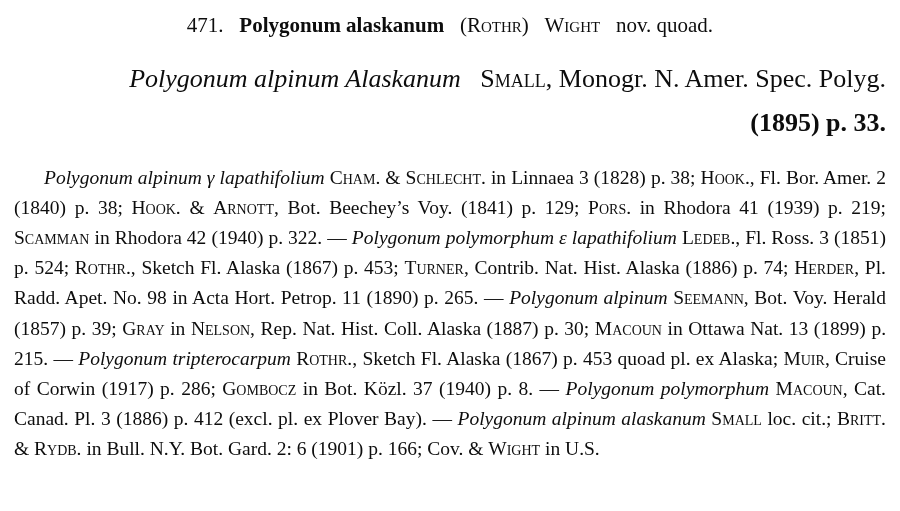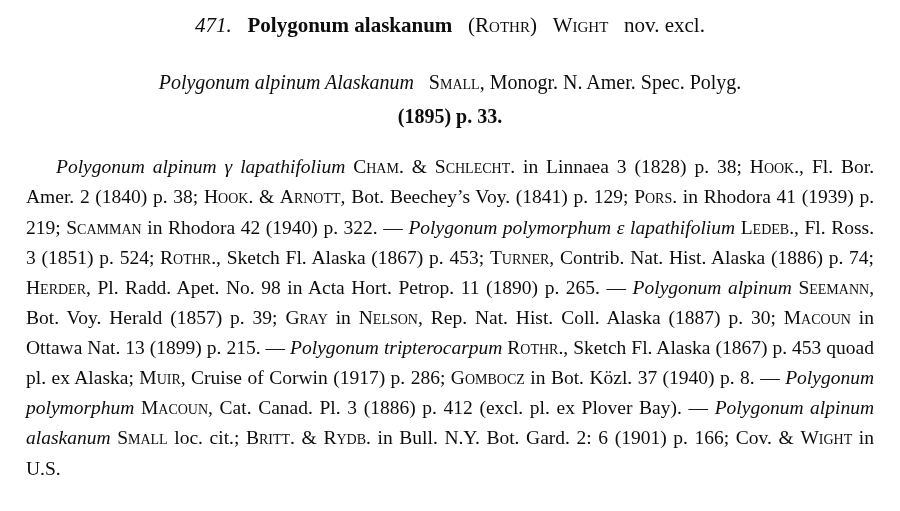--- a/index.html
+++ b/index.html
@@ -23,70 +23,69 @@
   }
   .heading {
     text-align: center;
     font-size: 21px;
     line-height: 1.30;
     margin-top: 6px;
     white-space: nowrap;
   }
   .heading .num {
     font-weight: normal;
-    font-style: italic;
   }
   .bold {
     font-weight: bold;
   }
   .sc {
     font-variant: small-caps;
   }
   .it {
     font-style: italic;
   }
   .subtitle {
-    text-align: center;
-    font-size: 20px;
+    text-align: right;
+    font-size: 26px;
     line-height: 1.55;
-    margin-top: 28px;
+    margin-top: 20px;
   }
   .subtitle .line2 {
     display: block;
     margin-top: 3px;
     font-weight: bold;
   }
   .body-block {
     margin-top: 20px;
     font-size: 19.5px;
     line-height: 1.545;
     text-align: justify;
     text-justify: inter-word;
     hyphens: none;
   }
   .body-block p {
-    margin: 12px;
+    margin: 0;
     text-indent: 30px;
   }
 </style>
 </head>
 <body>
 
 <div class="page">
 
   <div class="heading">
     <span class="num">471.</span>
     <span>&nbsp;</span>
     <span class="bold">Polygonum alaskanum</span>
     <span>&nbsp;</span>
     <span class="sc">(Rothr)</span>
     <span>&nbsp;</span>
     <span class="sc">Wight</span>
     <span>&nbsp;</span>
-    <span>nov. excl.</span>
+    <span>nov. quoad.</span>
   </div>
 
   <div class="subtitle">
     <span class="it">Polygonum alpinum Alaskanum</span>
     <span>&nbsp;</span>
     <span class="sc">Small</span><span>, Monogr. N. Amer. Spec. Polyg.</span>
     <span class="line2">(1895) p. 33.</span>
   </div>
 
   <div class="body-block">

